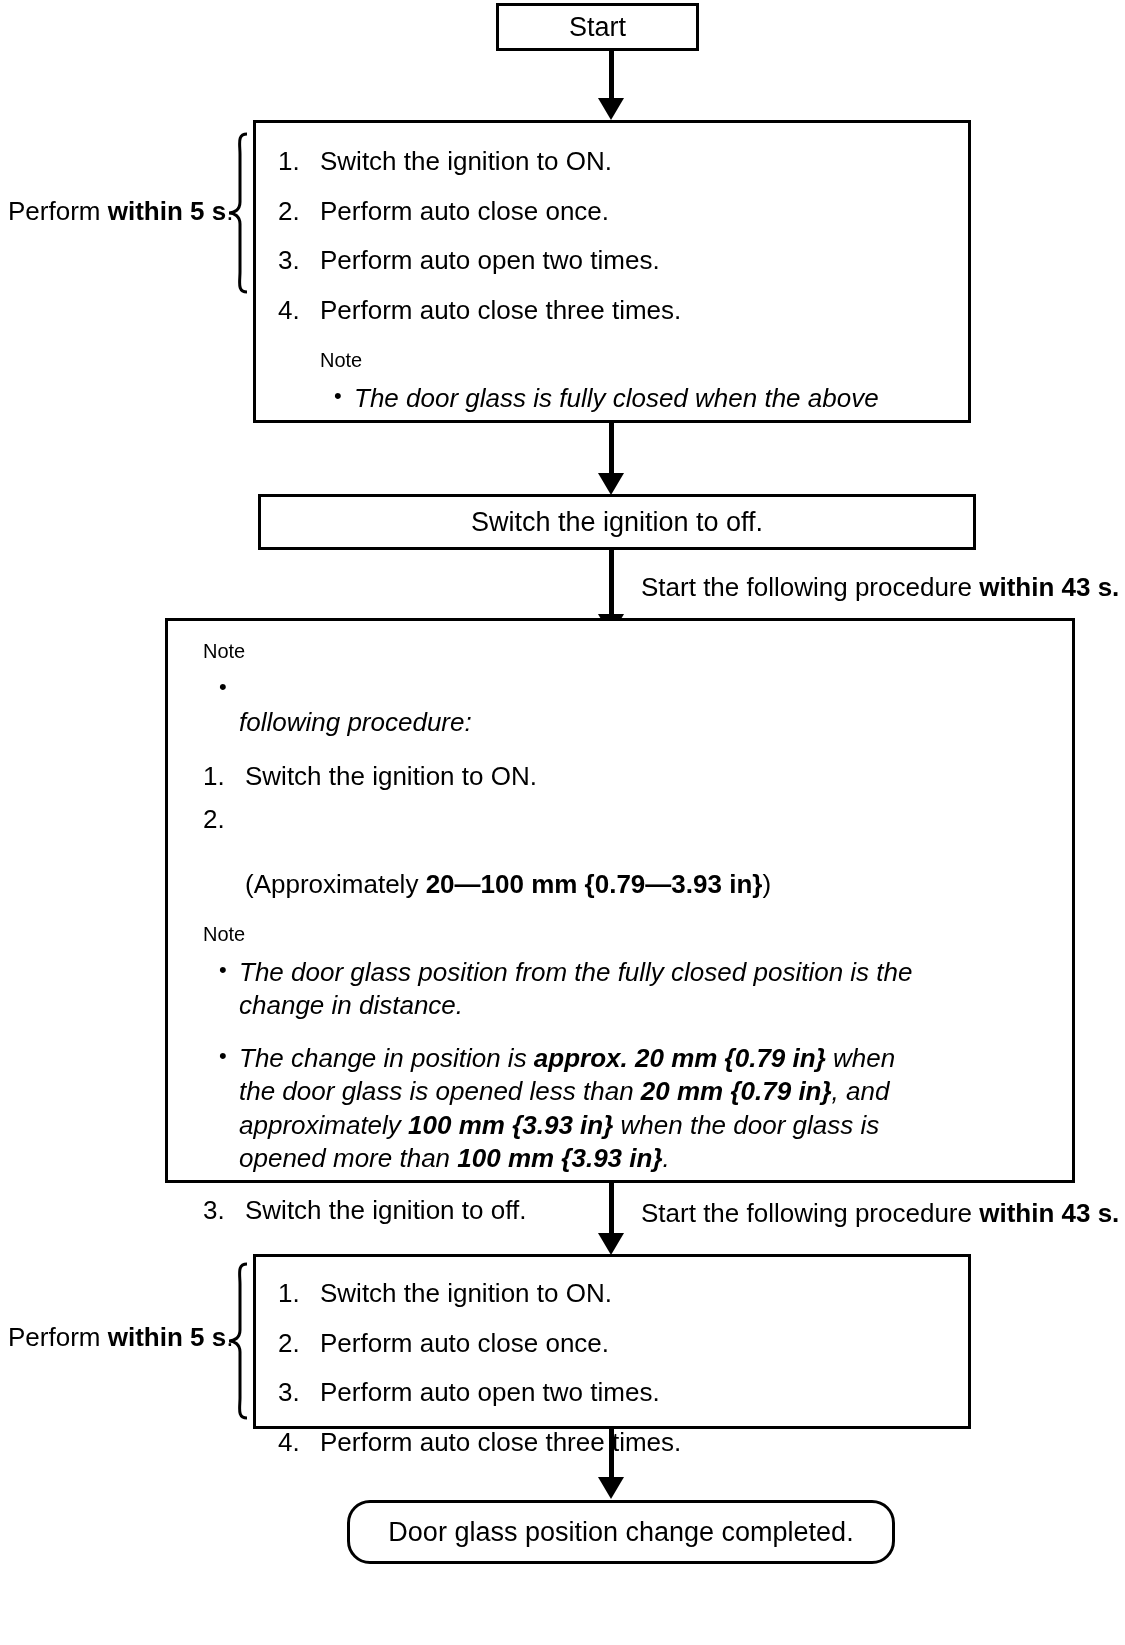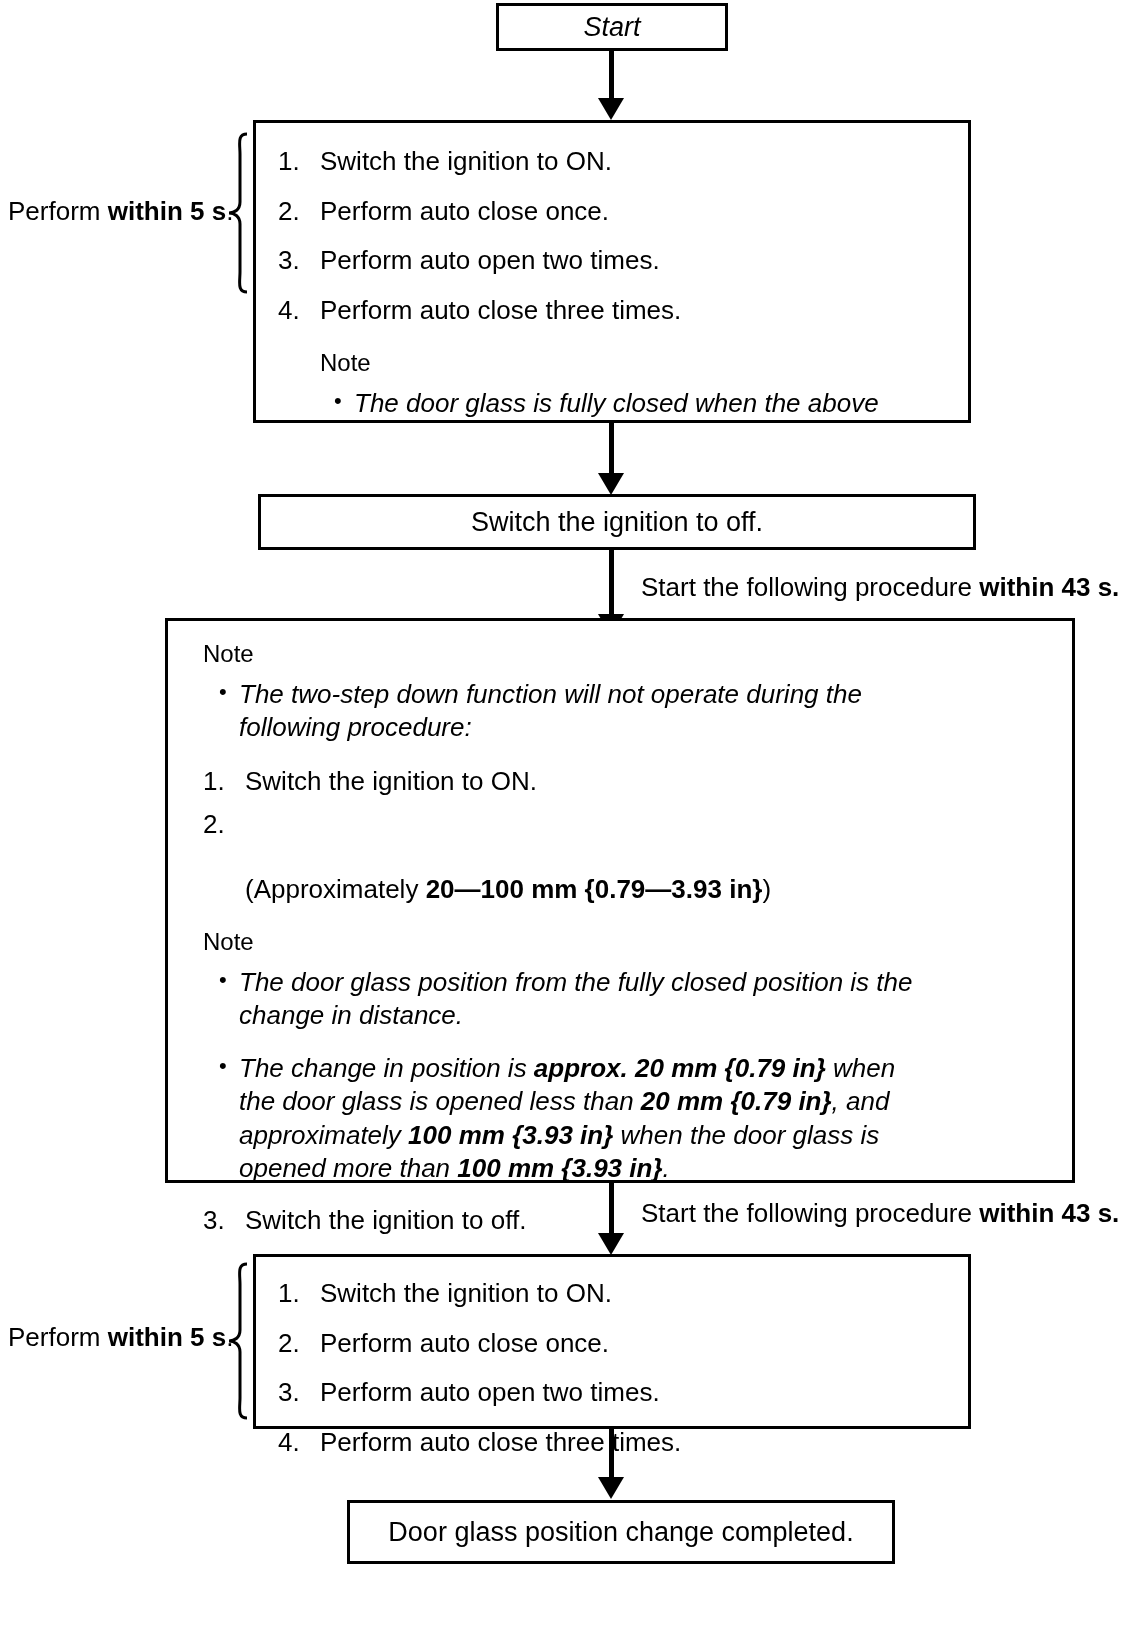--- a/index.html
+++ b/index.html
@@ -68,21 +68,21 @@
   }
   .step-num {
     width: 42px;
     flex: 0 0 42px;
   }
   .step-txt {
     flex: 1 1 auto;
   }
 
   .note-head {
-    font-size: 24px;
+    font-size: 20px;
     margin-bottom: 9px;
   }
   .note-row {
     display: flex;
     font-size: 26px;
     line-height: 1.28;
     margin-bottom: 14px;
   }
   .note-bullet {
     width: 20px;
@@ -111,21 +111,21 @@
     position: absolute;
     font-size: 26px;
     white-space: nowrap;
   }
 
   b { font-weight: bold; }
 </style>
 </head>
 <body>
 
-<div class="node node-centered" style="left:496px; top:3px; width:232px; height:48px;font-style:italic;">
+<div class="node node-centered" style="left:496px; top:3px; width:203px; height:48px;">
   <span class="node-title">Start</span>
 </div>
 
 <div class="arrow" style="left:609px; top:51px; height:69px; width:5px;">
   <div class="shaft" style="height:49px;"></div>
   <div class="head" style="top:47px;"></div>
 </div>
 
 <div class="node" style="left:253px; top:120px; width:718px; height:303px;">
   <div class="steps" style="left:22px; top:22px; right:16px;">
@@ -180,21 +180,21 @@
   <span>Start the following procedure </span><b>within 43 s.</b>
 </div>
 
 <div class="node" style="left:165px; top:618px; width:910px; height:565px;">
   <div class="steps" style="left:35px; top:18px; right:20px;">
 
     <div class="note-head">Note</div>
     <div class="note-row" style="margin-left:16px; margin-bottom:20px;">
       <span class="note-bullet">•</span>
       <span class="note-txt">
-        <span>The two-step down function will not operate during the</span><br>
+        <br>
         <span>following procedure:</span>
       </span>
     </div>
 
     <div class="step-row" style="margin-left:0px; margin-bottom:11px;">
       <span class="step-num">1.</span>
       <span class="step-txt">Switch the ignition to ON.</span>
     </div>
 
     <div class="step-row" style="margin-bottom:21px;">
@@ -266,15 +266,15 @@
 </div>
 <svg class="brace" style="left:226px; top:1262px;" width="24" height="158" viewBox="0 0 24 158">
   <path d="M21 2 C11 2 14 12 14 22 L14 68 C14 76 8 79 3 79 C8 79 14 82 14 90 L14 136 C14 146 11 156 21 156" fill="none" stroke="#000" stroke-width="3"></path>
 </svg>
 
 <div class="arrow" style="left:609px; top:1429px; height:72px; width:5px;">
   <div class="shaft" style="height:52px;"></div>
   <div class="head" style="top:48px;"></div>
 </div>
 
-<div class="node node-centered" style="left:347px; top:1500px; width:548px; height:64px;">
+<div class="node node-centered" style="left:347px; top:1500px; width:548px; height:64px;border-radius:23px;">
   <span class="node-title">Door glass position change completed.</span>
 </div>
 
 </body></html>

